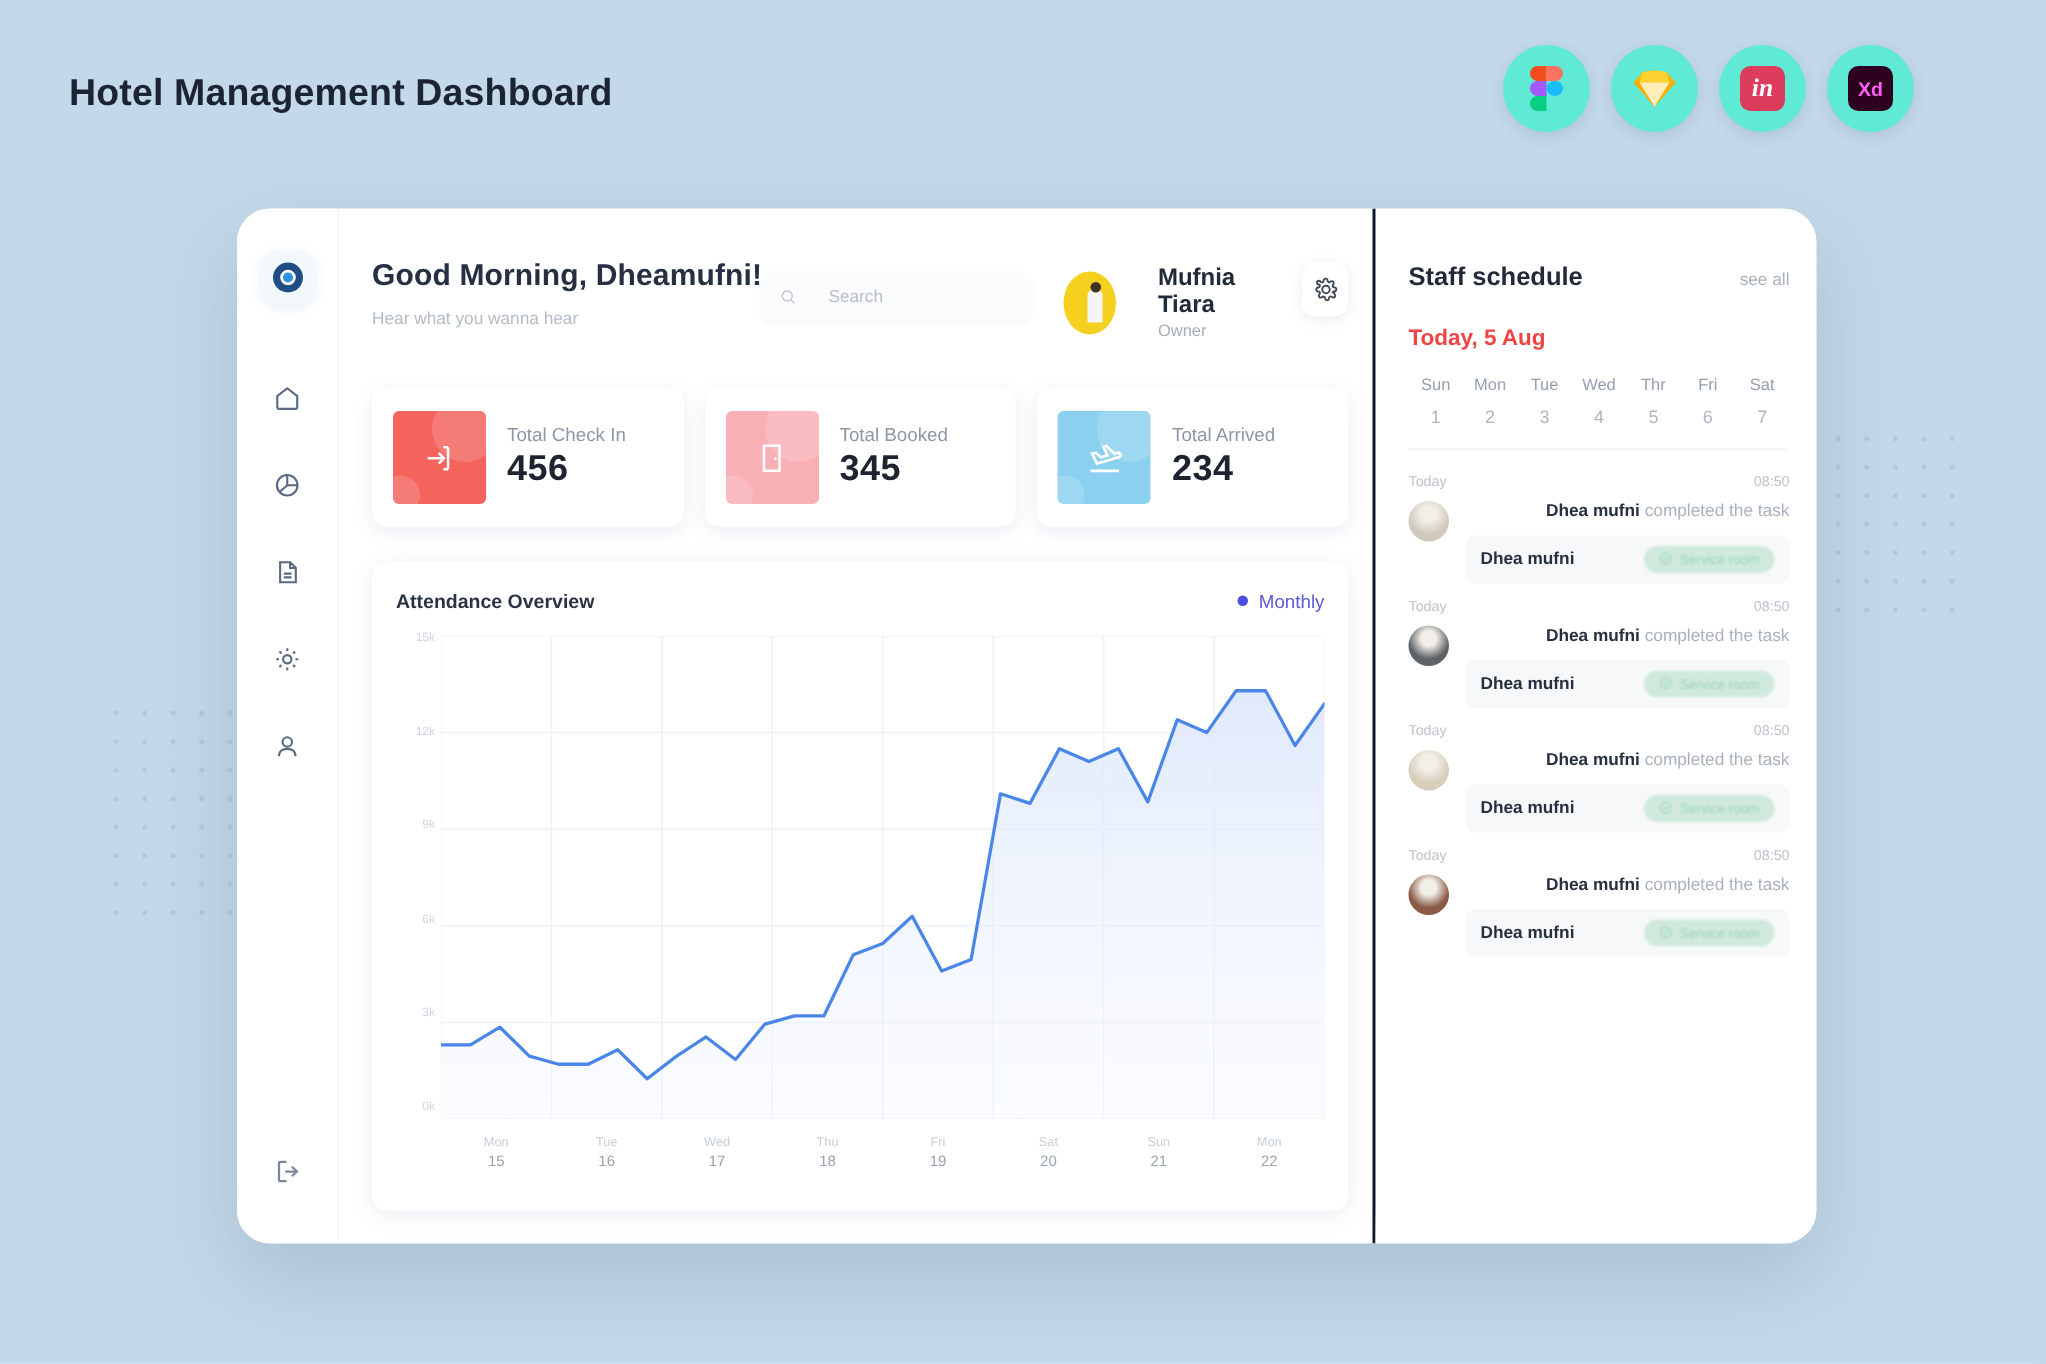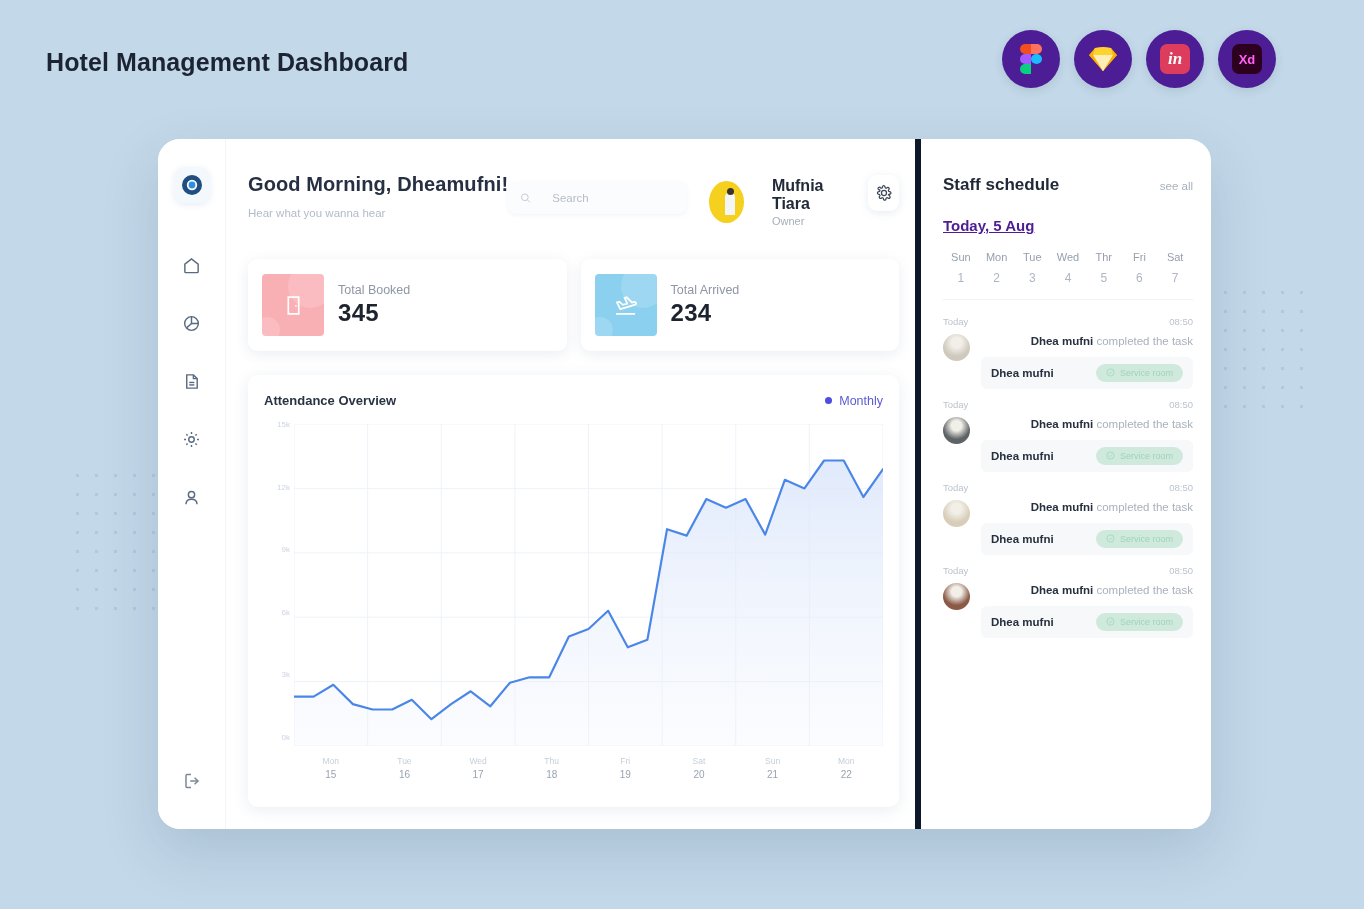--- a/index.html
+++ b/index.html
@@ -25,21 +25,21 @@
   .page-title {
     position: absolute; left: 46px; top: 48px;
     font-size: 25px; font-weight: 600; color: #1c2433;
     letter-spacing: .1px;
   }
 
   
   .tools { position: absolute; right: 88px; top: 30px; display: flex; gap: 14px; }
   .tool {
     width: 58px; height: 58px; border-radius: 50%;
-    background: #4c1d95; display: flex; align-items: center; justify-content: center;
+    background: #5eead4; display: flex; align-items: center; justify-content: center;
     box-shadow: 0 3px 10px rgba(40,70,100,.13);
   }
   .fig { position: relative; width: 22px; height: 30px; }
   .fig i { position: absolute; display: block; width: 11px; height: 10px; }
   .fig .f1 { left: 0; top: 0; background: #f24e1e; border-radius: 5px 0 0 5px; }
   .fig .f2 { left: 11px; top: 0; background: #ff7262; border-radius: 0 5px 5px 0; }
   .fig .f3 { left: 0; top: 10px; background: #a259ff; border-radius: 5px 0 0 5px; }
   .fig .f4 { left: 11px; top: 10px; background: #1abcfe; border-radius: 50%; }
   .fig .f5 { left: 0; top: 20px; background: #0acf83; border-radius: 5px 0 0 5px; }
   .sketch { width: 30px; height: 26px; }
@@ -145,27 +145,27 @@
   .plot { position: absolute; left: 30px; right: 0; top: 0; height: 322px; }
   .plot svg { display: block; width: 100%; height: 100%; }
   .xlabels { position: absolute; left: 30px; right: 0; top: 332px; display: flex; }
   .xcol { flex: 1; text-align: center; }
   .xday { font-size: 8.5px; color: #c6ced9; }
   .xnum { font-size: 10px; color: #99a3b1; margin-top: 3px; }
 
   
   .right-col {
     width: 296px; flex: 0 0 296px;
-    border-left: 6px solid #0f172a;
+    border-left: 2px solid #0f172a;
     padding: 36px 18px 0 22px; position: relative;
   }
   .sched-head { display: flex; align-items: baseline; }
   .sched-title { font-size: 17px; font-weight: 600; color: #222a39; }
   .see-all { margin-left: auto; font-size: 11.5px; color: #a8b1bd; cursor: pointer; }
-  .today-label { margin-top: 22px; font-size: 15px; font-weight: 600; color: #4c1d95; text-decoration: underline; }
+  .today-label { margin-top: 22px; font-size: 15px; font-weight: 600; color: #ef4444; }
   .week { margin-top: 17px; display: flex; }
   .wcol { flex: 1; text-align: center; }
   .wday { font-size: 11px; color: #959fad; }
   .wnum { font-size: 12px; color: #aeb6c2; margin-top: 8px; }
   .divider { margin-top: 14px; border-top: 1px solid #f0f2f6; }
 
   .feed { margin-top: 6px; }
   .feed-item { padding-top: 10px; }
   .feed-meta { display: flex; align-items: center; }
   .feed-when { font-size: 9.5px; color: #bcc3cd; }
@@ -336,20 +336,37 @@
           <div class="gear-btn">
             <svg width="18" height="18" viewBox="0 0 20 20">
               <circle cx="10" cy="10" r="2.8"></circle>
               <path d="M16.1 12.1 a1.2 1.2 0 0 0 .24 1.32l.04.04a1.45 1.45 0 1 1-2.05 2.05l-.04-.04a1.2 1.2 0 0 0-1.32-.24 1.2 1.2 0 0 0-.73 1.1v.12a1.45 1.45 0 1 1-2.9 0v-.06a1.2 1.2 0 0 0-.78-1.1 1.2 1.2 0 0 0-1.32.24l-.04.04a1.45 1.45 0 1 1-2.05-2.05l.04-.04a1.2 1.2 0 0 0 .24-1.32 1.2 1.2 0 0 0-1.1-.73h-.12a1.45 1.45 0 1 1 0-2.9h.06a1.2 1.2 0 0 0 1.1-.78 1.2 1.2 0 0 0-.24-1.32l-.04-.04A1.45 1.45 0 1 1 6.1 4.3l.04.04a1.2 1.2 0 0 0 1.32.24h.06a1.2 1.2 0 0 0 .73-1.1v-.12a1.45 1.45 0 1 1 2.9 0v.06a1.2 1.2 0 0 0 .73 1.1 1.2 1.2 0 0 0 1.32-.24l.04-.04a1.45 1.45 0 1 1 2.05 2.05l-.04.04a1.2 1.2 0 0 0-.24 1.32v.06a1.2 1.2 0 0 0 1.1.73h.12a1.45 1.45 0 1 1 0 2.9h-.06a1.2 1.2 0 0 0-1.1.73Z"></path>
             </svg>
           </div>
         </div>
 
         <div class="cards">
 
+          <div class="card">
+            <div class="card-ico" style="background:#f4635c">
+              <span class="blob1"></span>
+                <span class="blob2"></span>
+              <svg width="25" height="25" viewBox="0 0 24 24">
+                <path d="M4 12 H14"></path>
+                  <path d="M11 8.6 L14.4 12 L11 15.4"></path>
+                <path d="M17 5 V19"></path>
+                  <path d="M17 5 H14"></path>
+                  <path d="M17 19 H14"></path>
+              </svg>
+            </div>
+            <div>
+              <div class="card-label">Total Check In</div>
+              <div class="card-value">456</div>
+            </div>
+          </div>
 
           <div class="card">
             <div class="card-ico" style="background:#f9b0b5">
               <span class="blob1"></span>
                 <span class="blob2"></span>
               <svg width="25" height="25" viewBox="0 0 24 24">
                 <path d="M7 4 H17 V20 H7 Z"></path>
                   <circle cx="14.3" cy="12.3" r="0.9" fill="#fff" stroke="none"></circle>
               </svg>
             </div>

